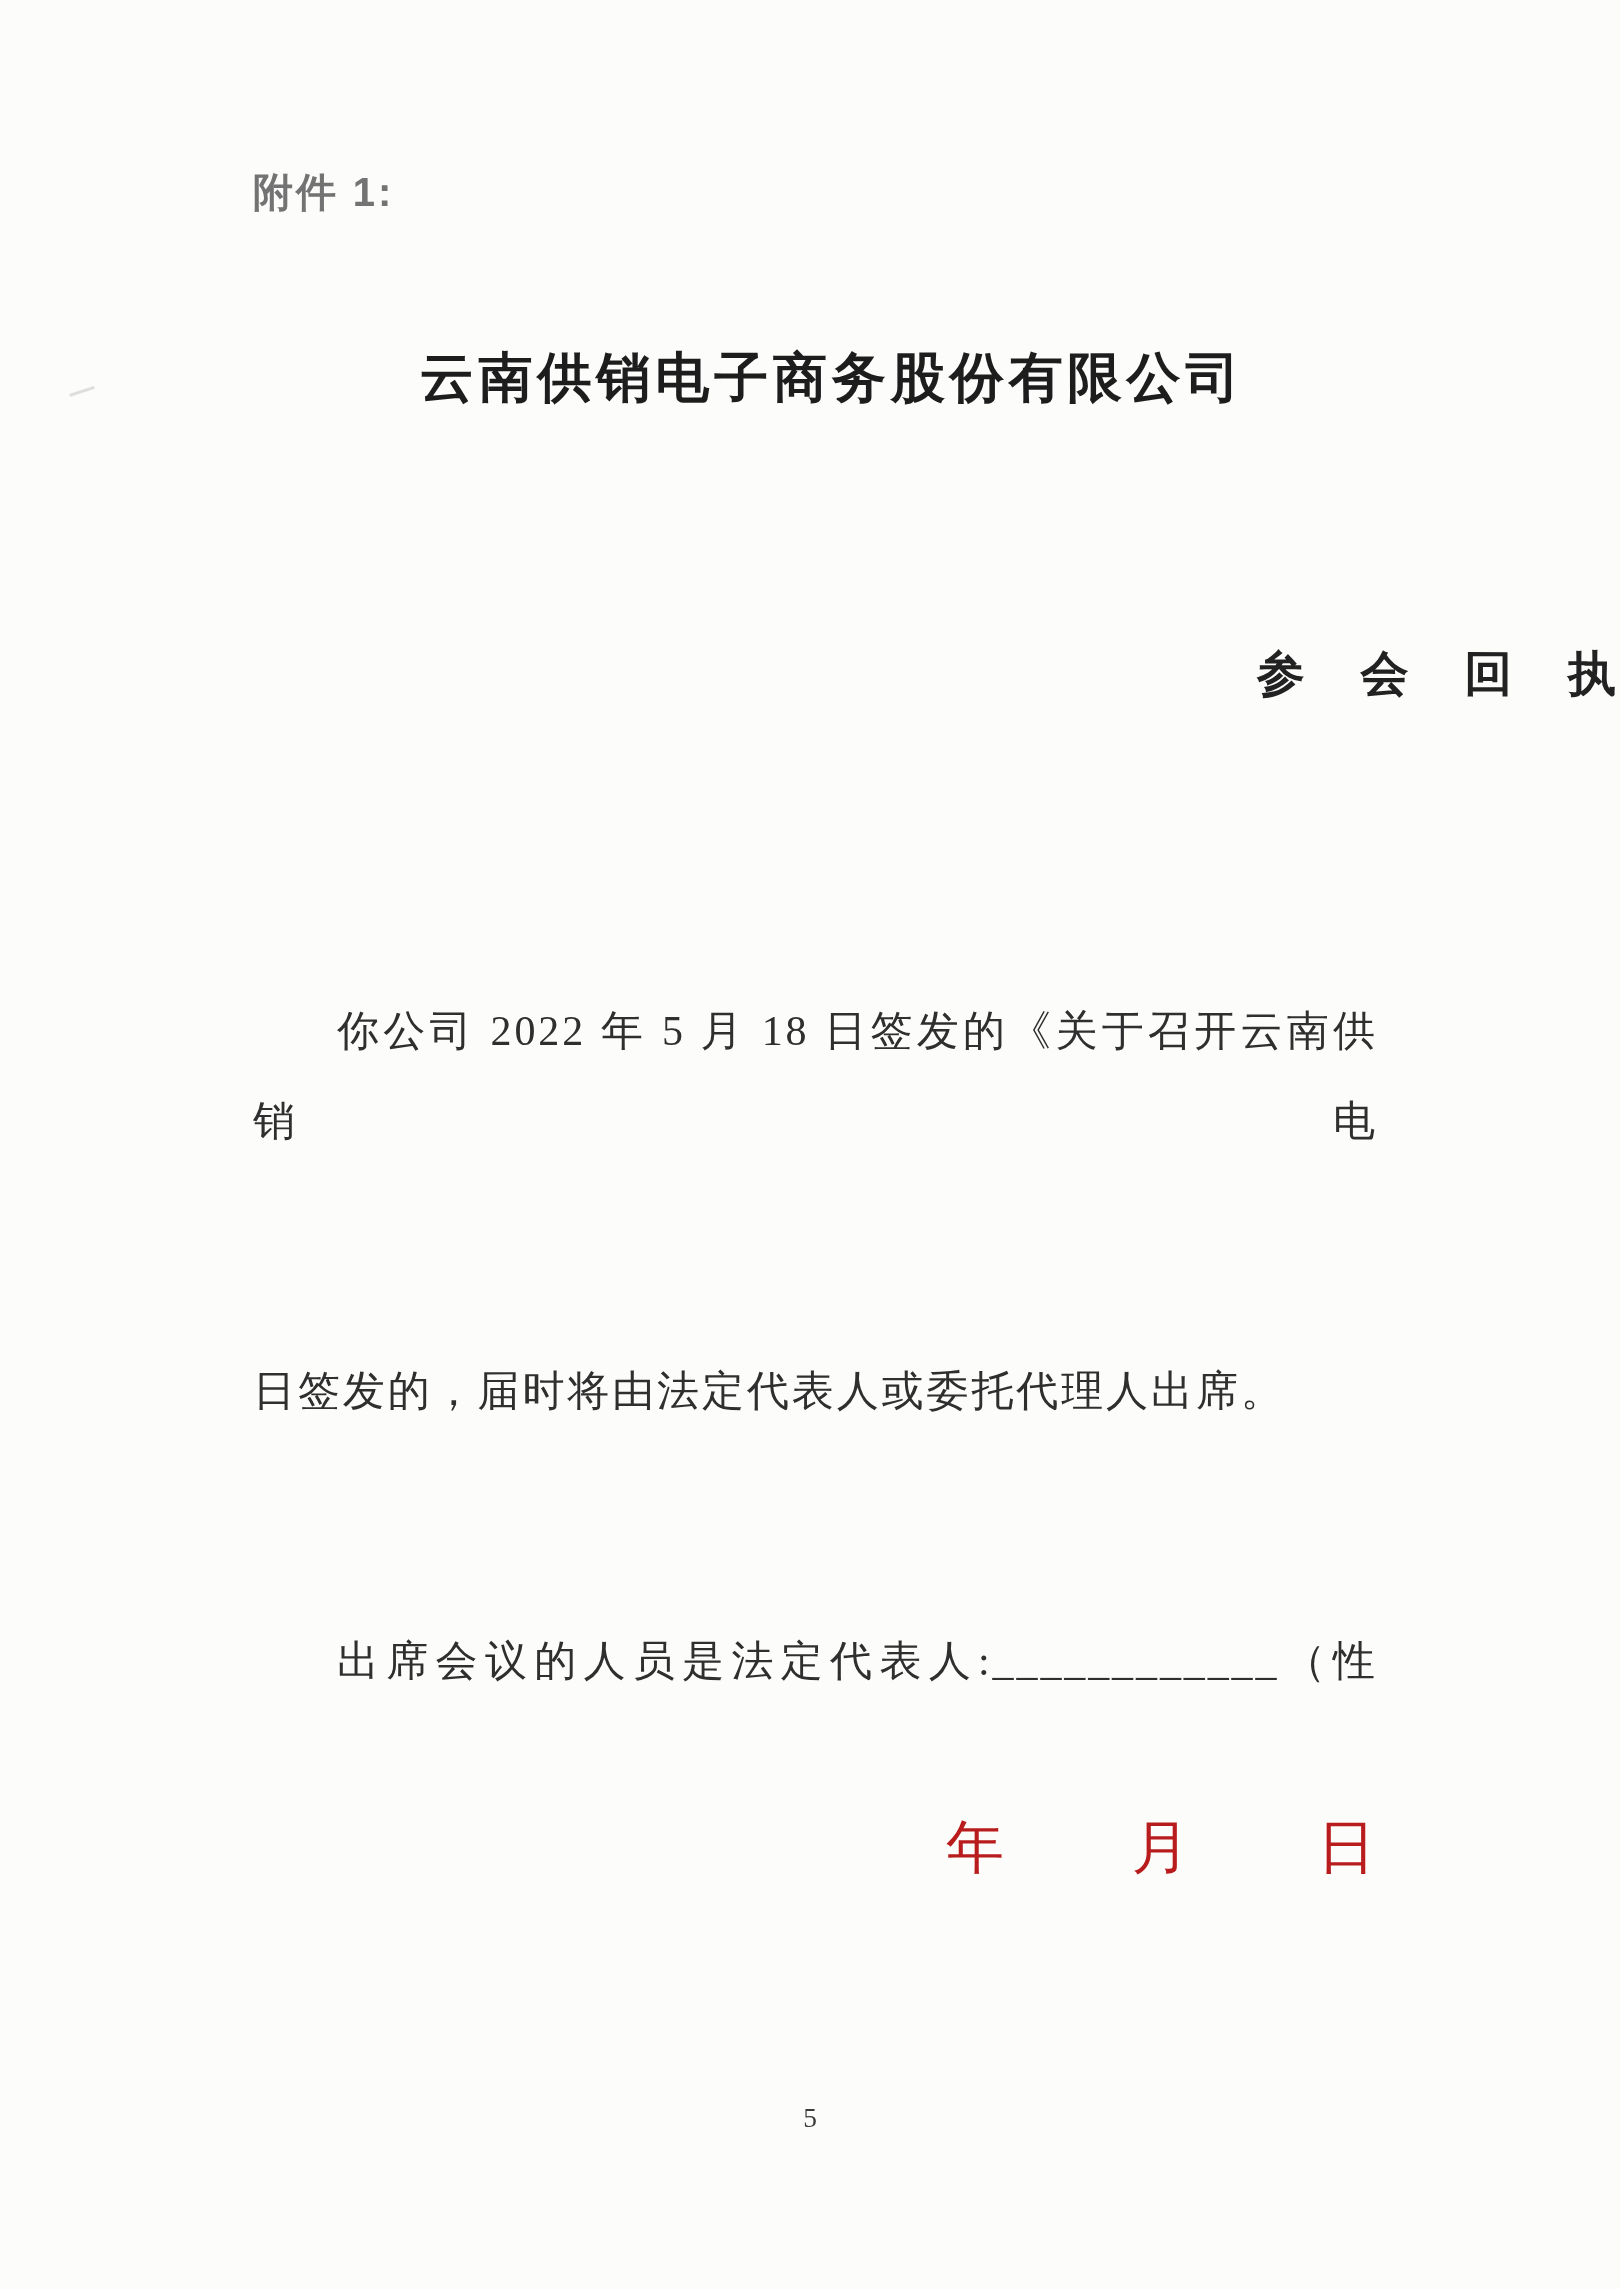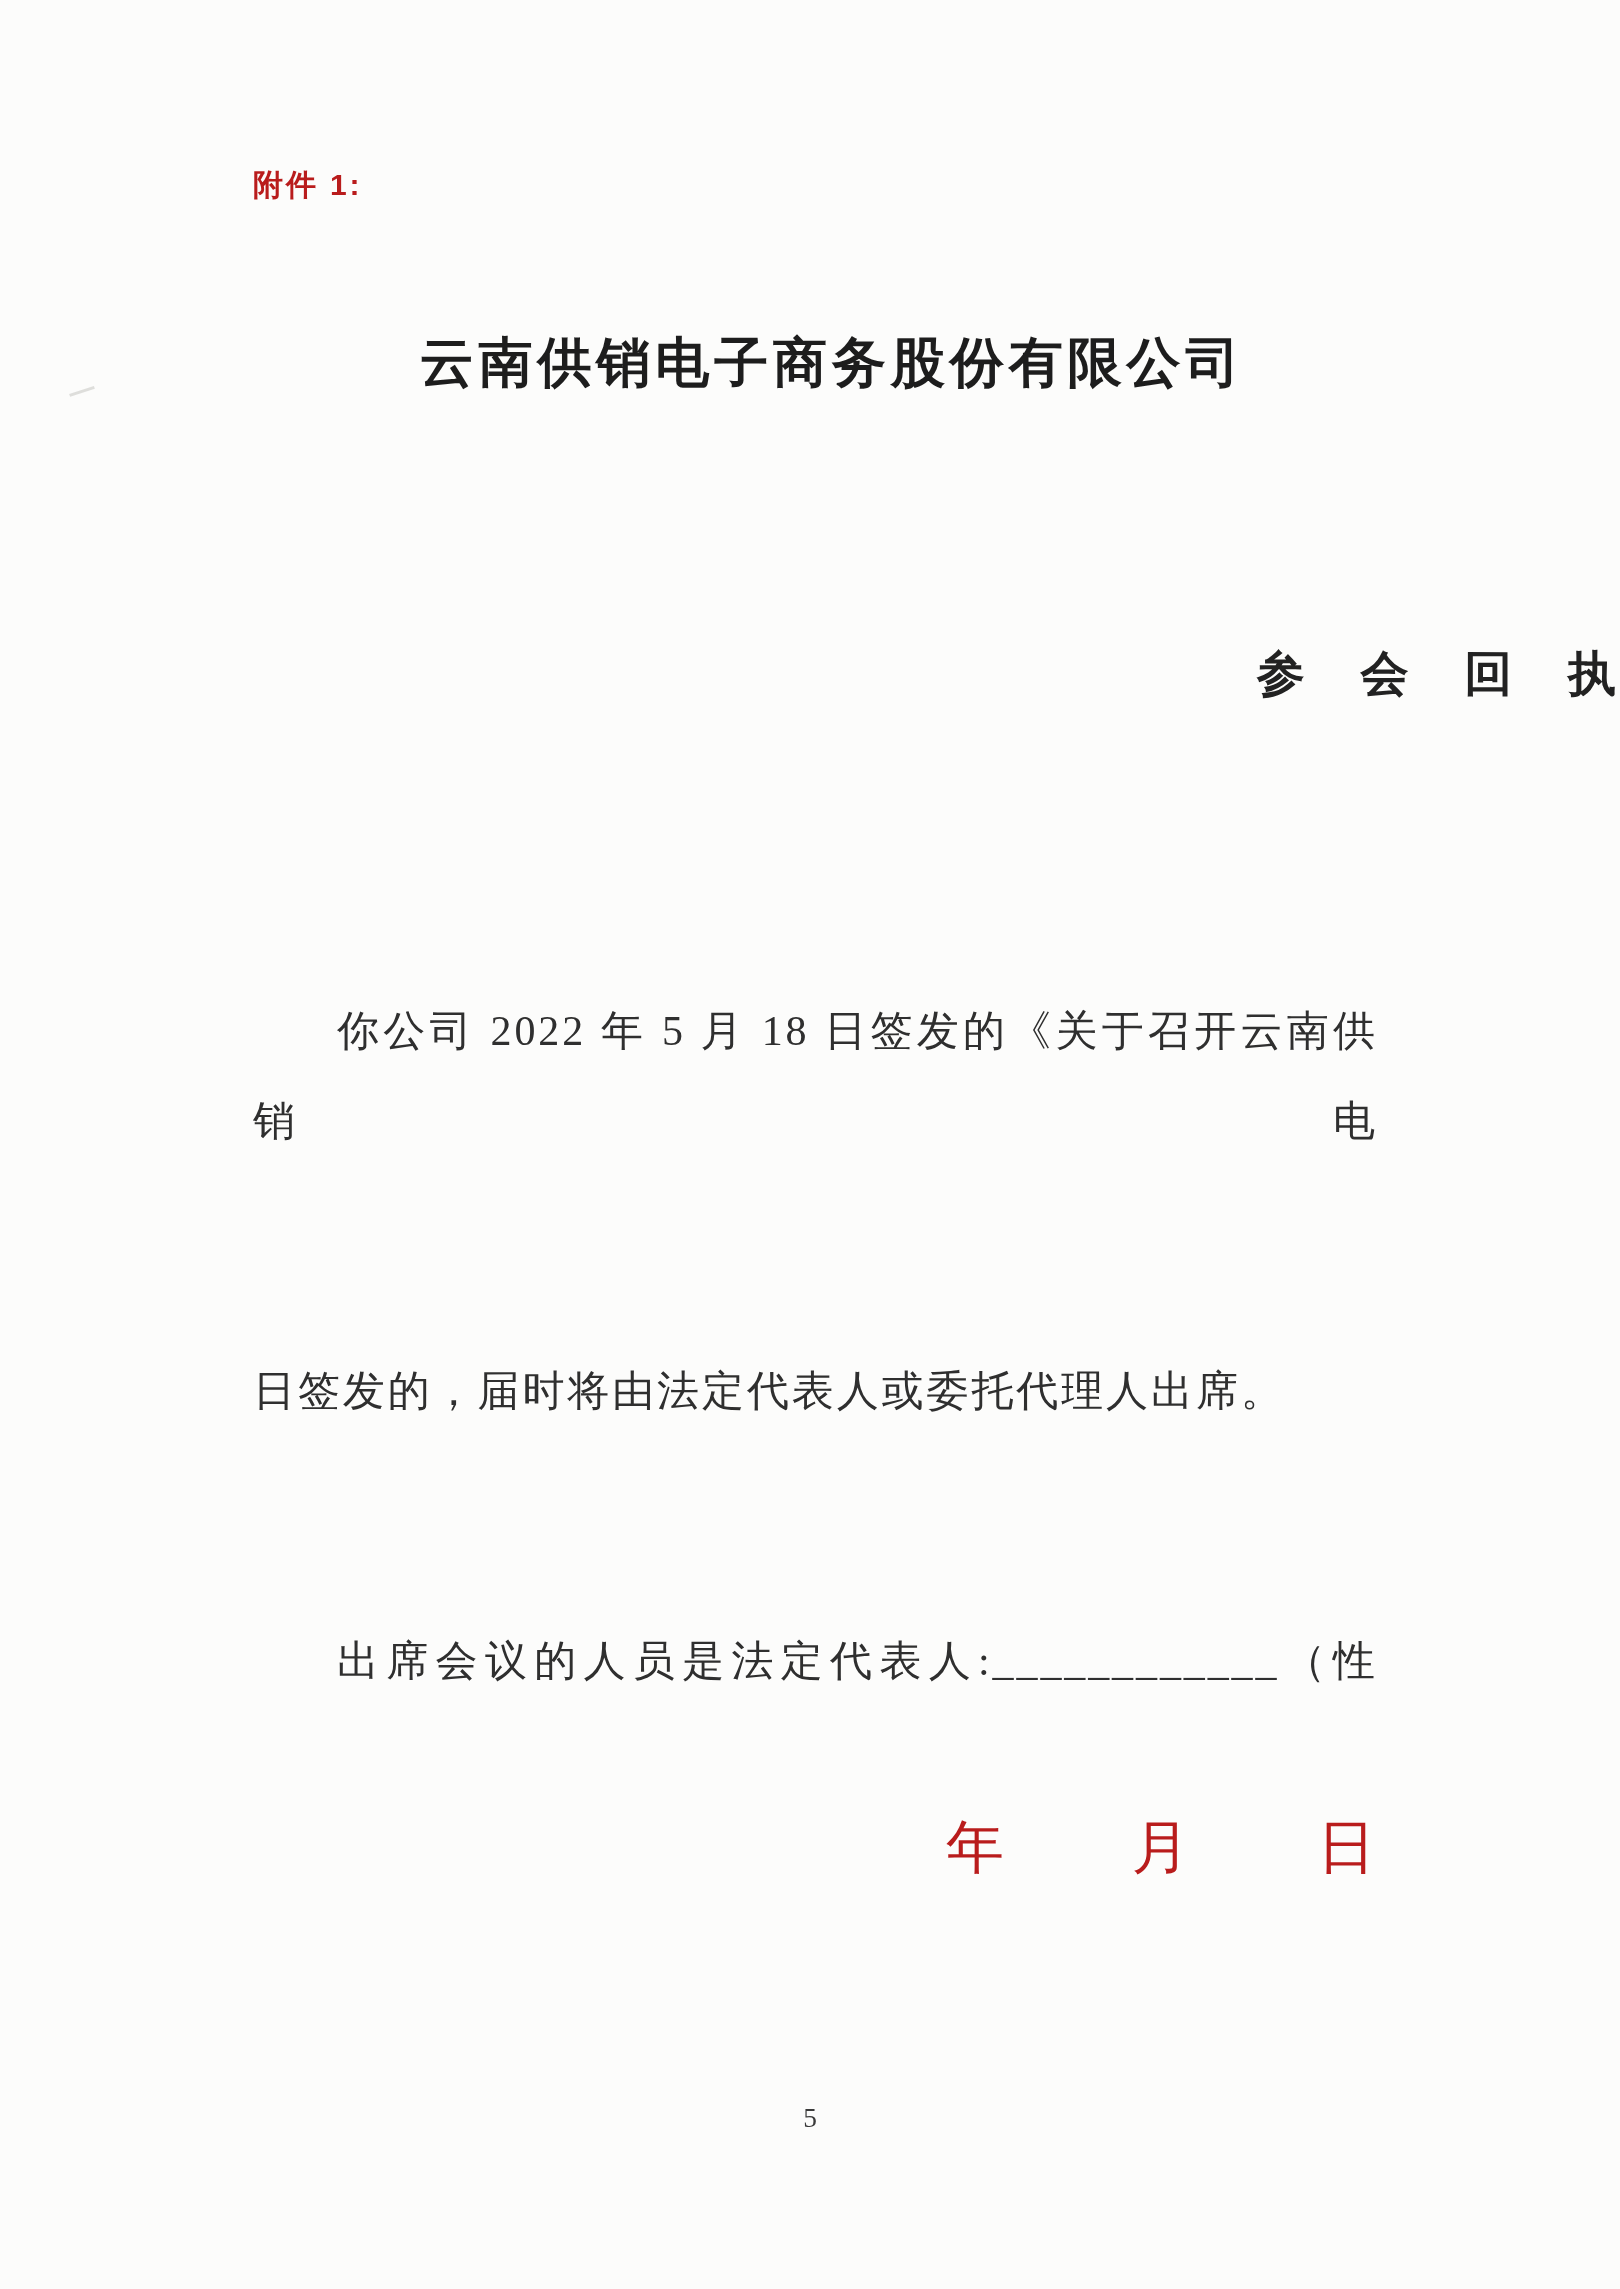--- a/index.html
+++ b/index.html
@@ -21,37 +21,37 @@
     width: 25.5px; height: 2.9px;
     background: #c9c9c7;
     transform: rotate(-18deg);
     opacity: .6;
   }
   .attachment {
     position: absolute;
     left: 253px; top: 165px;
     font-family: "Liberation Sans", "DejaVu Sans", sans-serif;
     font-weight: 700;
-    font-size: 30px;
-    color: #b91c1c;
+    font-size: 40px;
+    color: #737373;
     letter-spacing: 2.9px;
     white-space: pre-wrap;
     text-align: center;
   }
   .title {
     position: absolute;
     left: 0; right: 0;
     text-align: center;
     font-weight: 700;
     font-size: 54px;
     letter-spacing: 4.9px;
     color: #1d1d1d;
     white-space: pre-wrap;
   }
-  .title-1 { top: 327px; margin-left: 44px; }
+  .title-1 { top: 342px; margin-left: 44px; }
   .title-2 { top: 476px; }
   .section-title {
     position: absolute;
     left: 0; right: 0;
     top: 642px;
     text-align: right;
     font-weight: 700;
     font-size: 48px;
     letter-spacing: 3.9px;
     color: #222;

